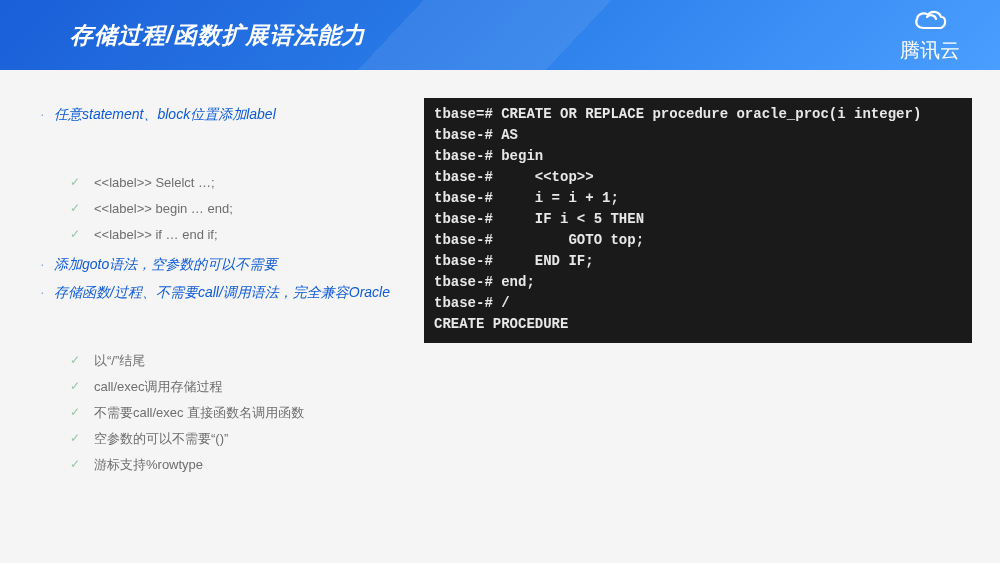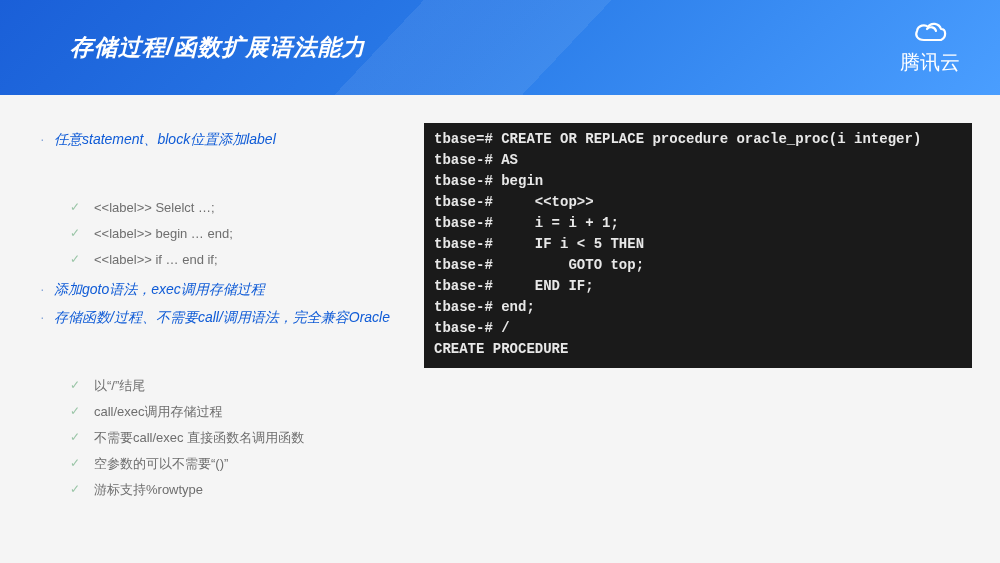--- a/index.html
+++ b/index.html
@@ -4,21 +4,21 @@
 <style>
   * { margin: 0; padding: 0; box-sizing: border-box; }
   body {
     width: 1000px;
     height: 563px;
     font-family: "Microsoft YaHei", "PingFang SC", sans-serif;
     background: #f5f5f5;
     overflow: hidden;
   }
   .header {
-    height: 95px;
+    height: 70px;
     background: linear-gradient(135deg, #1a5fd8 0%, #2b7de9 50%, #4a9eff 100%);
     position: relative;
     display: flex;
     align-items: center;
     padding: 0 40px 0 70px;
     justify-content: space-between;
     overflow: hidden;
   }
   .header::before {
     content: "";
@@ -123,21 +123,21 @@
 
   <div class="left-col">
 
     <div class="section-title section-title-dot">任意statement、block位置添加label</div>
     <ul class="sublist">
       <li>&lt;&lt;label&gt;&gt; Selelct …;</li>
       <li>&lt;&lt;label&gt;&gt; begin … end;</li>
       <li>&lt;&lt;label&gt;&gt; if … end if;</li>
     </ul>
 
-    <div class="section-title section-title-dot">添加goto语法，exec调用存储过程</div>
+    <div class="section-title section-title-dot">添加goto语法，空参数的可以不需要</div>
 
     <div class="section-title section-title-dot">存储函数/过程、不需要call/调用语法，完全兼容Oracle</div>
     <ul class="sublist">
       <li>以“/”结尾</li>
       <li>call/exec调用存储过程</li>
       <li>不需要call/exec 直接函数名调用函数</li>
       <li>空参数的可以不需要“()”</li>
       <li>游标支持%rowtype</li>
     </ul>
 

